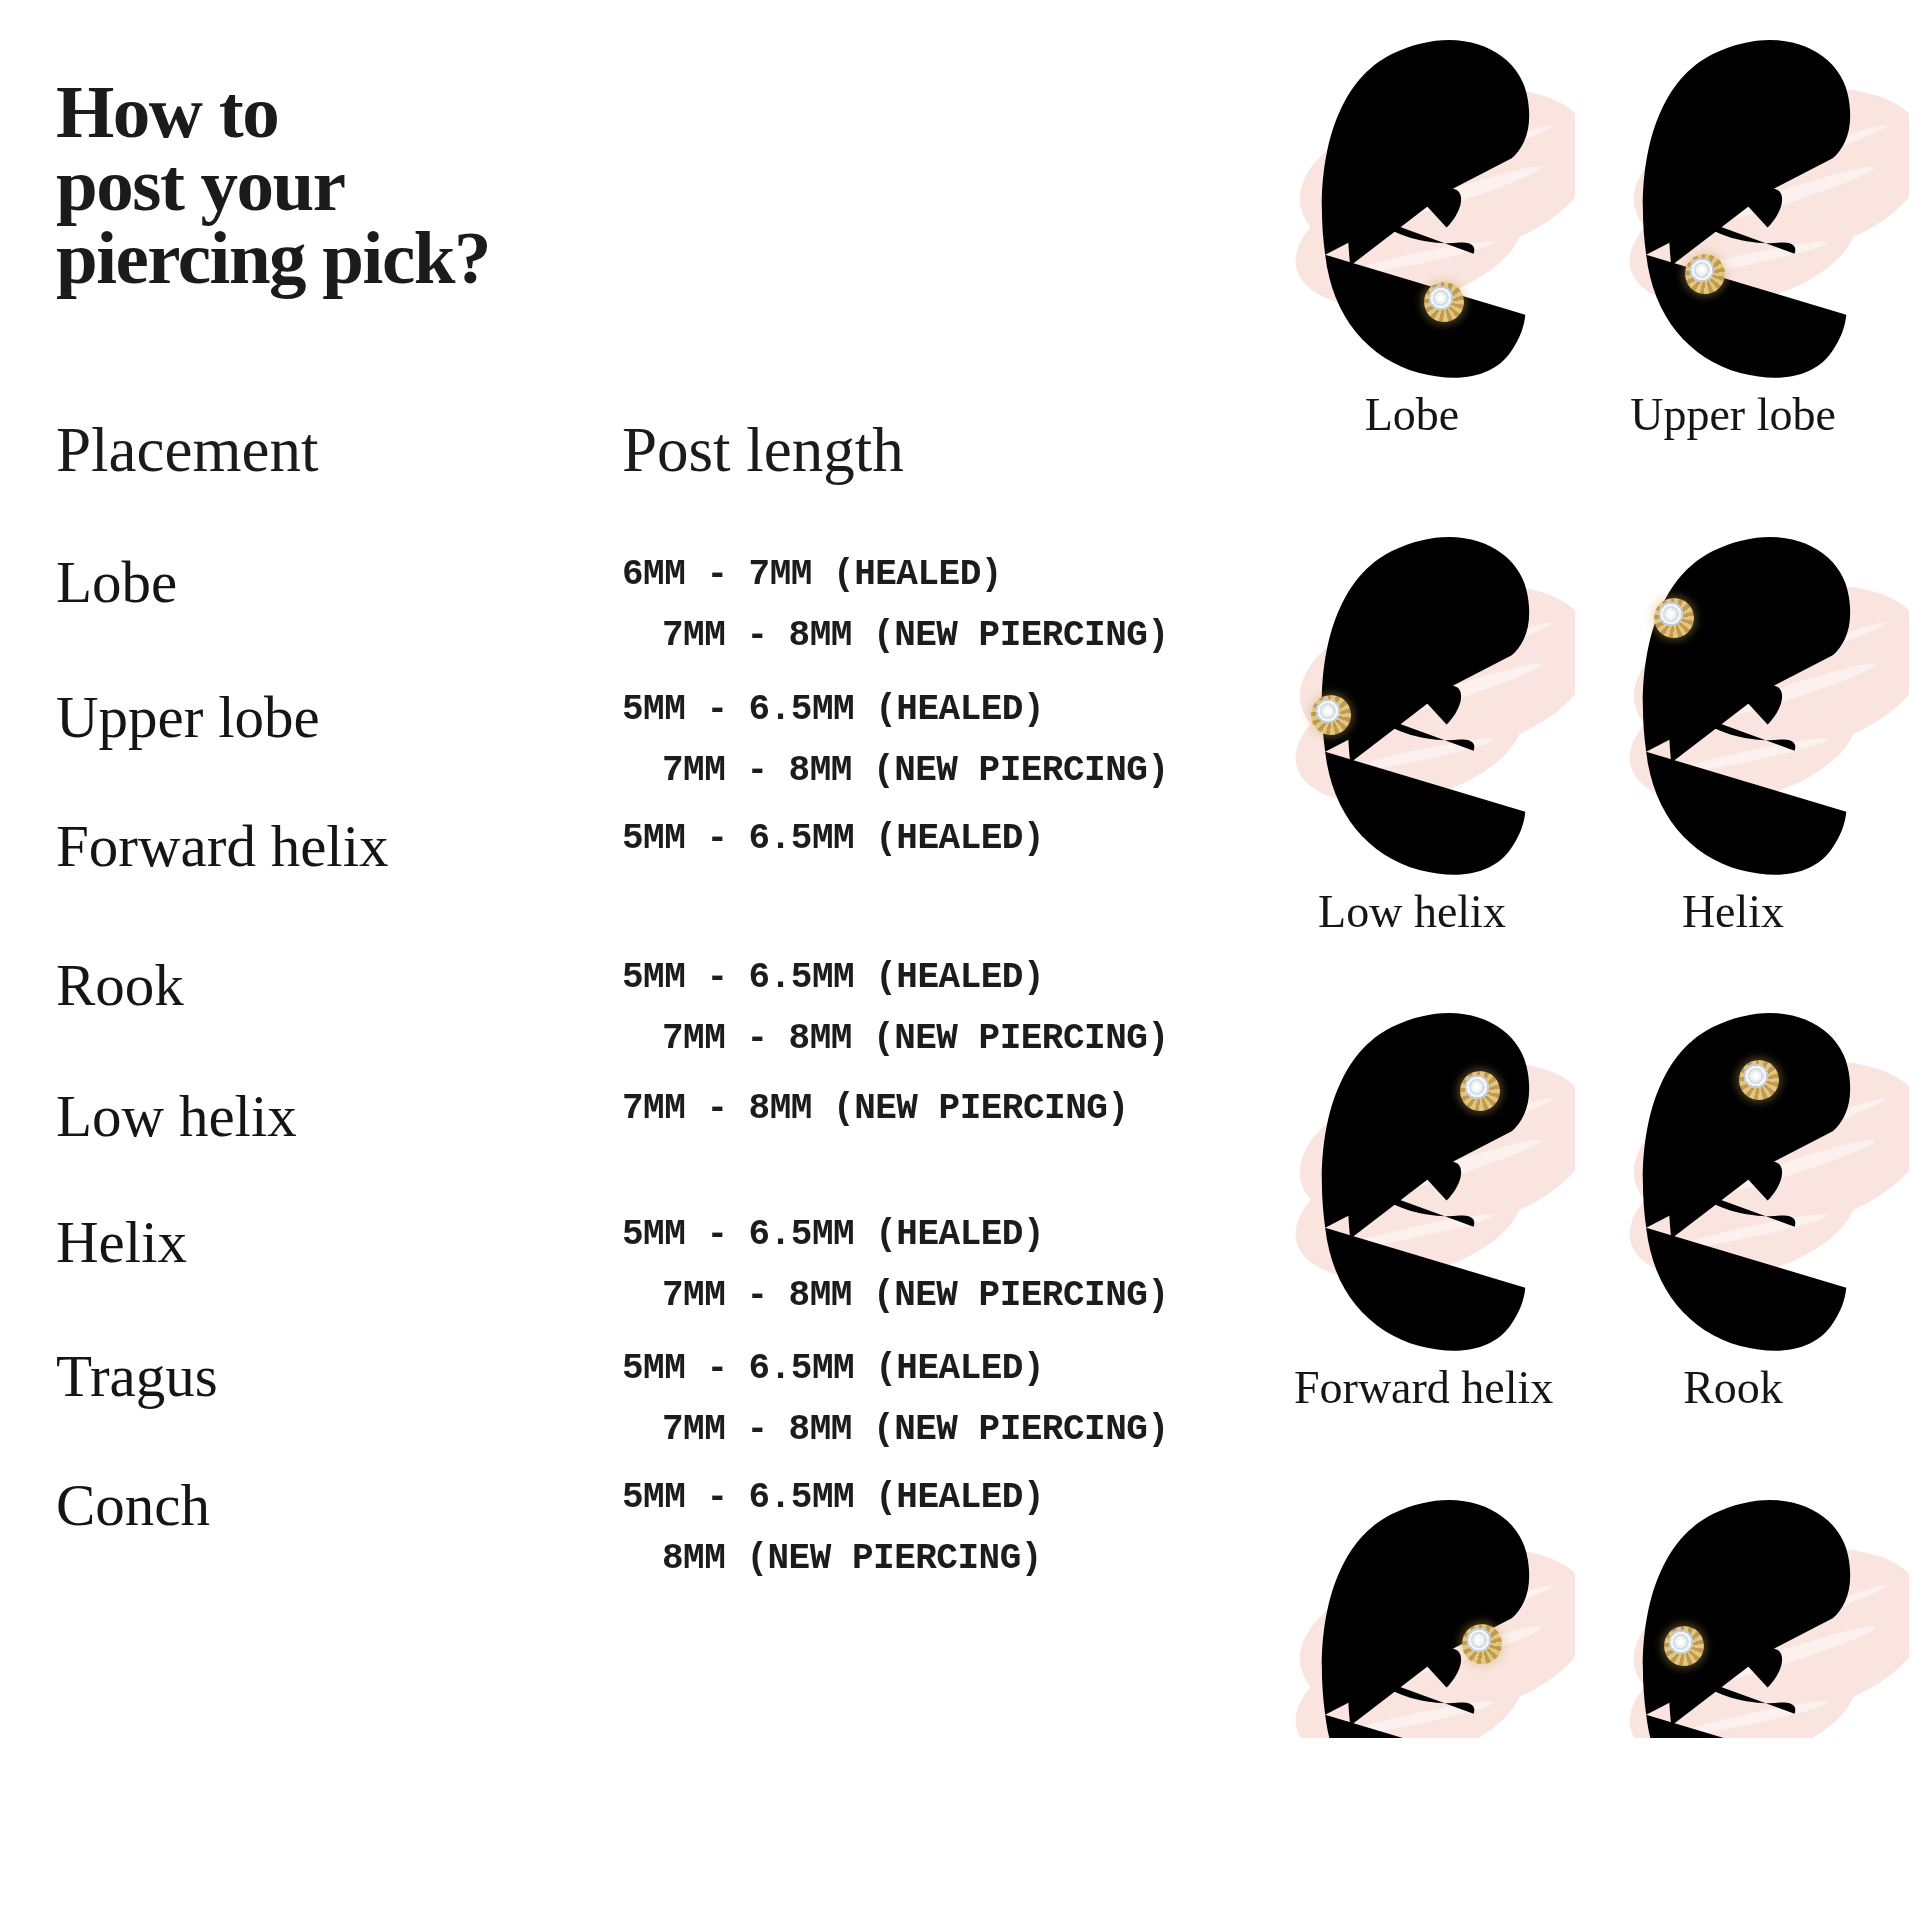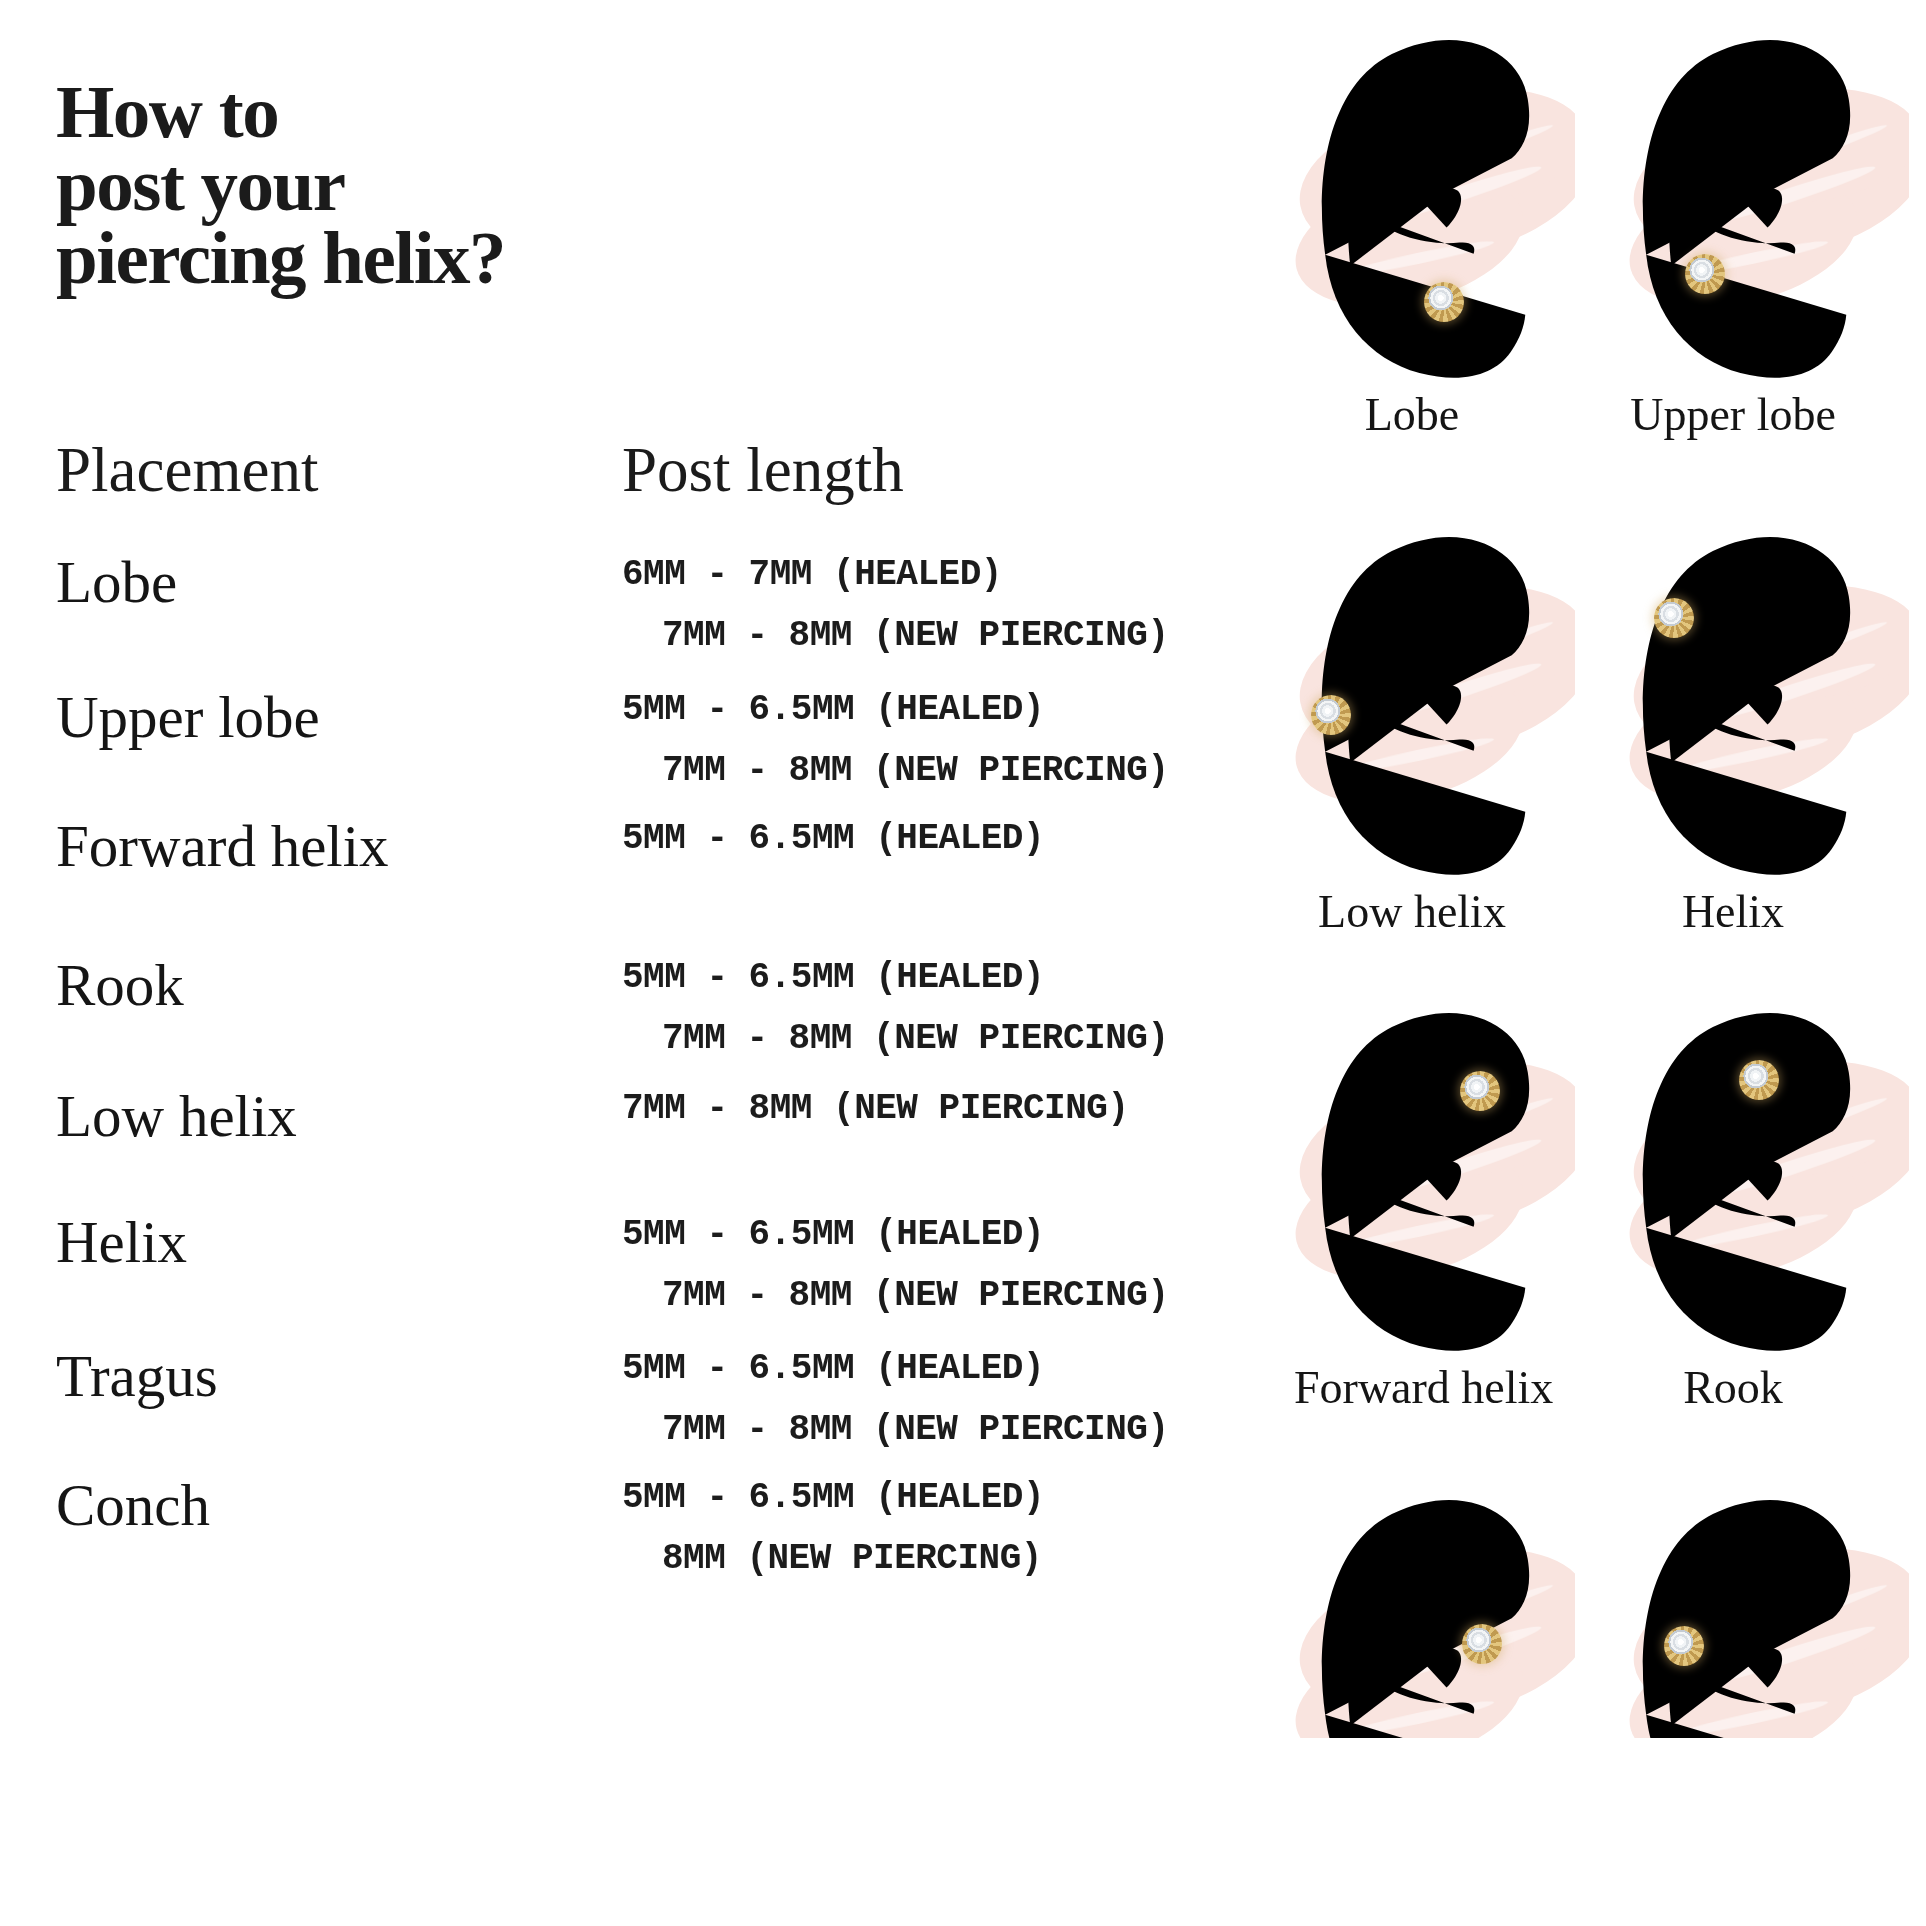--- a/index.html
+++ b/index.html
@@ -12,21 +12,21 @@
   
   .title {
     position:absolute; left:56px; top:75px;
     font-size:75px; line-height:73px; letter-spacing:-1.5px;
     font-weight:600; color:#1b1b1b;
   }
   .title div { white-space:nowrap; }
   
   .col-header {
     position:absolute; top:419px; font-size:63px; line-height:1;
-    font-weight:500; color:#1b1b1b; white-space:nowrap;margin-top:20px;
+    font-weight:500; color:#1b1b1b; white-space:nowrap;
   }
   .col-header.placement { left:56px; }
   .col-header.postlength { left:622px;text-align:center; }
   .trow { position:absolute; left:0; width:1229px; }
   .trow .placement-label {
     position:absolute; left:56px; top:0;
     font-size:59px; line-height:1.05; font-weight:500; white-space:nowrap;
   }
   .trow .values { position:absolute; left:622px; top:5px; }
   .val {
@@ -82,21 +82,21 @@
       </g>
     </symbol>
   </defs>
 </svg>
 
 <div id="canvas">
 
   <div class="title">
     <div>How to</div>
     <div>post your</div>
-    <div>piercing helix?</div>
+    <div>piercing pick?</div>
   </div>
 
   <div class="col-header placement">Placement</div>
   <div class="col-header postlength">Post length</div>
 
   <div class="trow" style="top:552px">
     <div class="placement-label">Lobe</div>
     <div class="values">
       <div class="val">6MM - 7MM (HEALED)</div>
       <div class="val">7MM - 8MM (NEW PIERCING)</div>

